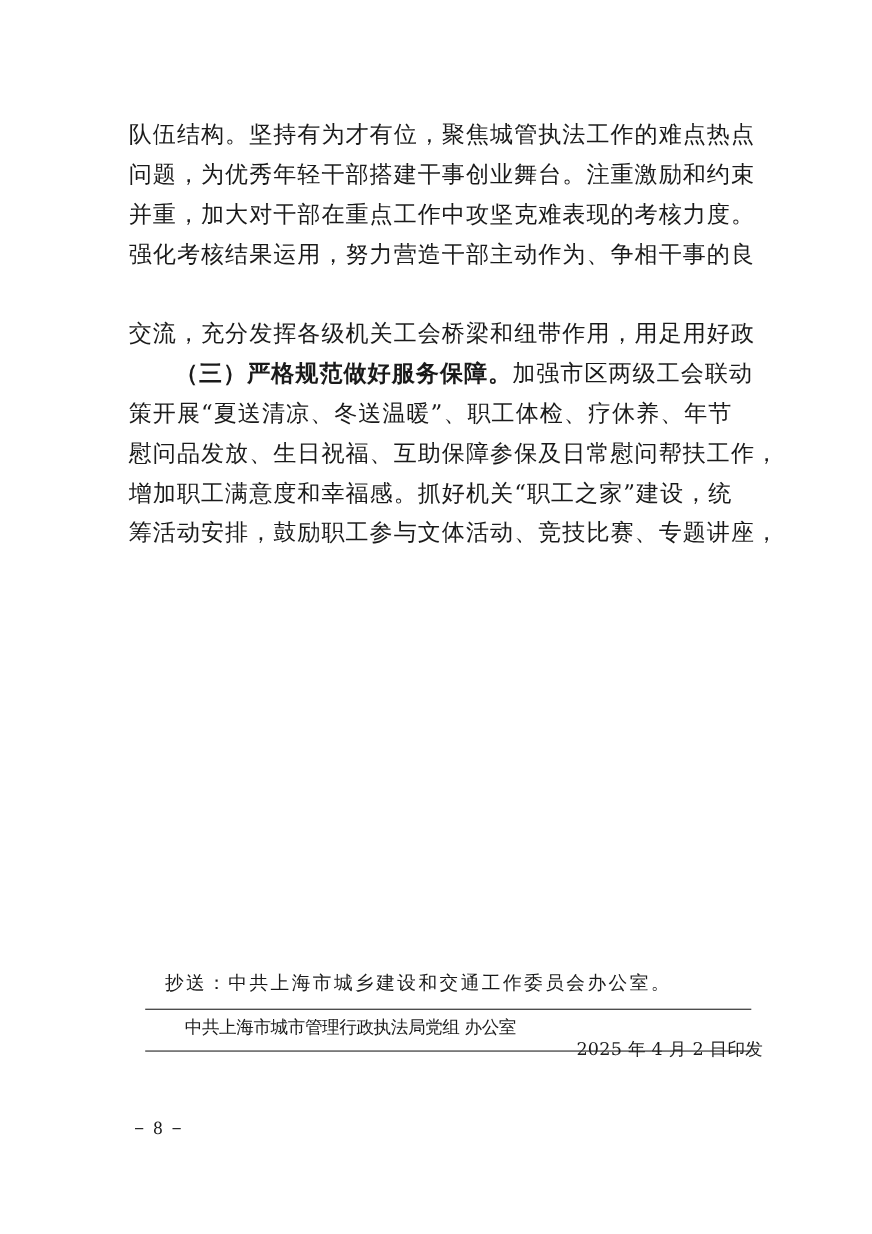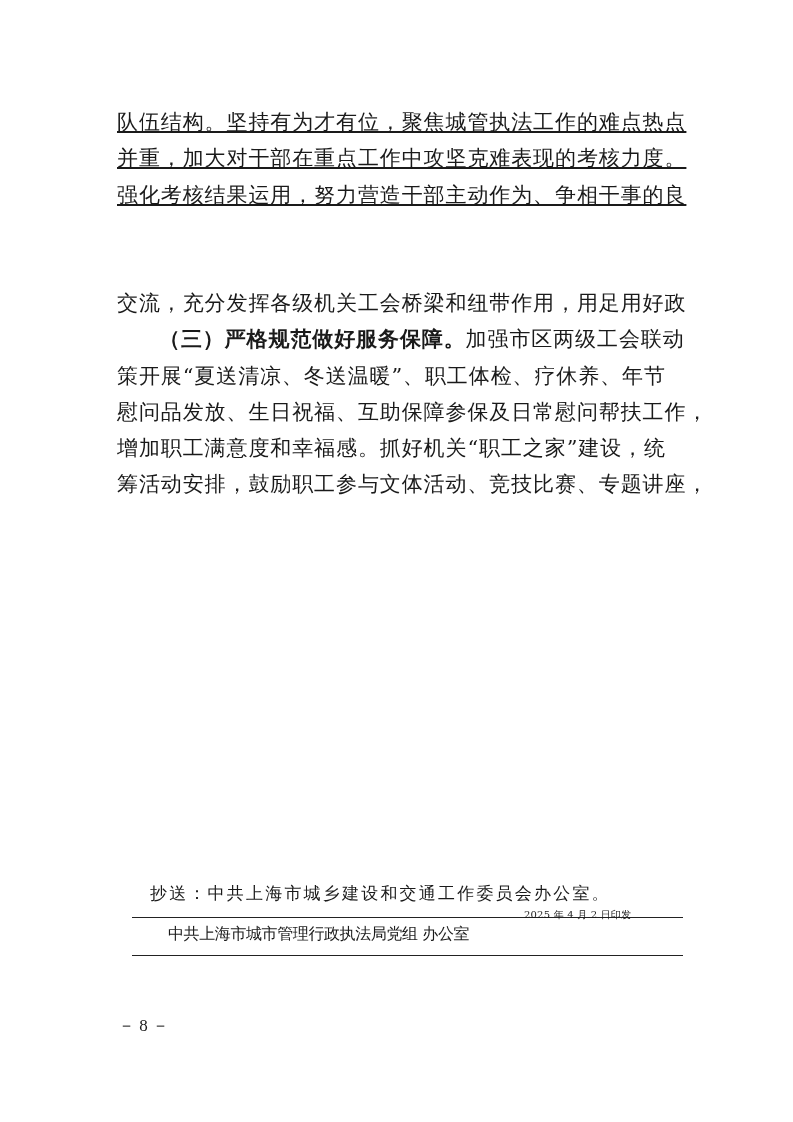--- a/index.html
+++ b/index.html
@@ -1,37 +1,38 @@
 <!DOCTYPE html>
 <html><head>
 <meta charset="utf-8">
 <style>
   html, body { margin: 0; padding: 0; background: #ffffff; }
   body { width: 793px; height: 1122px; position: relative; overflow: hidden;
          font-family: "DejaVu Serif", "Liberation Serif", serif; color: #1a1a1a; }
   .para { position: absolute; left: 117px; width: 562px; font-size: 21px;
           line-height: 36.3px; letter-spacing: 0.9px; text-align: justify; }
   .para .line { display: block; white-space: nowrap; height: 36.3px; }
-  #p1 { top: 104px; text-decoration: underline; }
+  #p1 { top: 104px; }
   #p2 { top: 285px; }
   .bold { font-weight: bold; }
   .indent { padding-left: 42px; }
   .cc { position: absolute; left: 150px; top: 882px; font-size: 17px; letter-spacing: 2.2px; white-space: nowrap; text-align: right; }
   .rule { position: absolute; left: 132px; width: 551px; height: 0; border-top: 1.3px solid #222; }
   #rule1 { top: 917px; }
   #rule2 { top: 955px; }
   .issuer { position: absolute; left: 168px; top: 924px; font-size: 16px; white-space: nowrap; letter-spacing: -0.4px; }
-  .issue-date { position: absolute; left: 524px; top: 908px; font-size: 10px; white-space: nowrap; letter-spacing: 0.2px; }
+  .issue-date { position: absolute; left: 524px; top: 944px; font-size: 16px; white-space: nowrap; letter-spacing: 0.2px; }
   .pageno { position: absolute; left: 118px; top: 1014px; font-size: 17px; white-space: pre; font-family: "Liberation Serif", serif; }
 </style>
 </head>
 <body>
 
 <div id="p1" class="para">
   <span class="line">队伍结构。坚持有为才有位，聚焦城管执法工作的难点热点</span>
+  <span class="line">问题，为优秀年轻干部搭建干事创业舞台。注重激励和约束</span>
   <span class="line">并重，加大对干部在重点工作中攻坚克难表现的考核力度。</span>
   <span class="line">强化考核结果运用，努力营造干部主动作为、争相干事的良</span>
 </div>
 
 <div id="p2" class="para">
   <span class="line">交流，充分发挥各级机关工会桥梁和纽带作用，用足用好政</span>
   <span class="line indent"><span class="bold">（三）严格规范做好服务保障。</span><span>加强市区两级工会联动</span></span>
   <span class="line">策开展“夏送清凉、冬送温暖”、职工体检、疗休养、年节</span>
   <span class="line">慰问品发放、生日祝福、互助保障参保及日常慰问帮扶工作，</span>
   <span class="line">增加职工满意度和幸福感。抓好机关“职工之家”建设，统</span>

